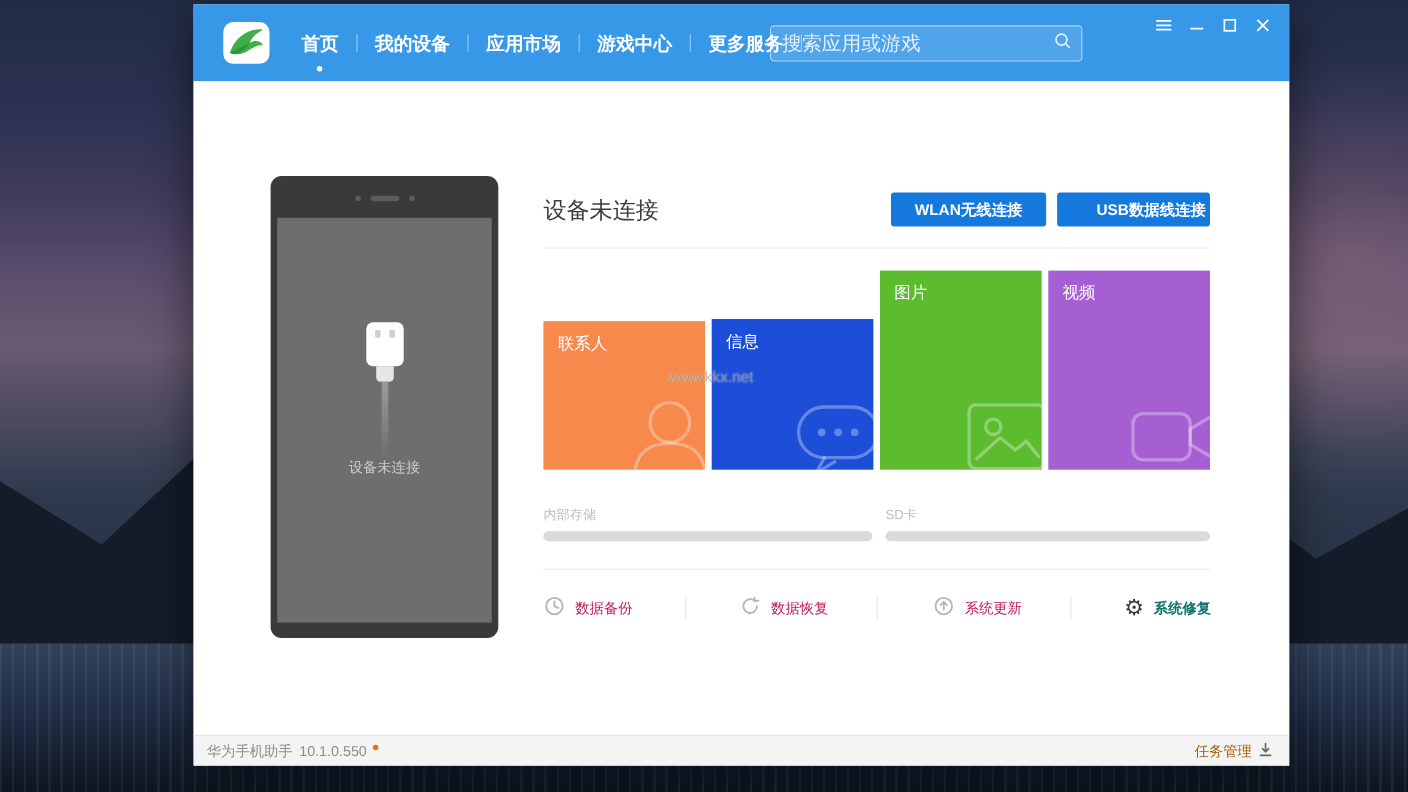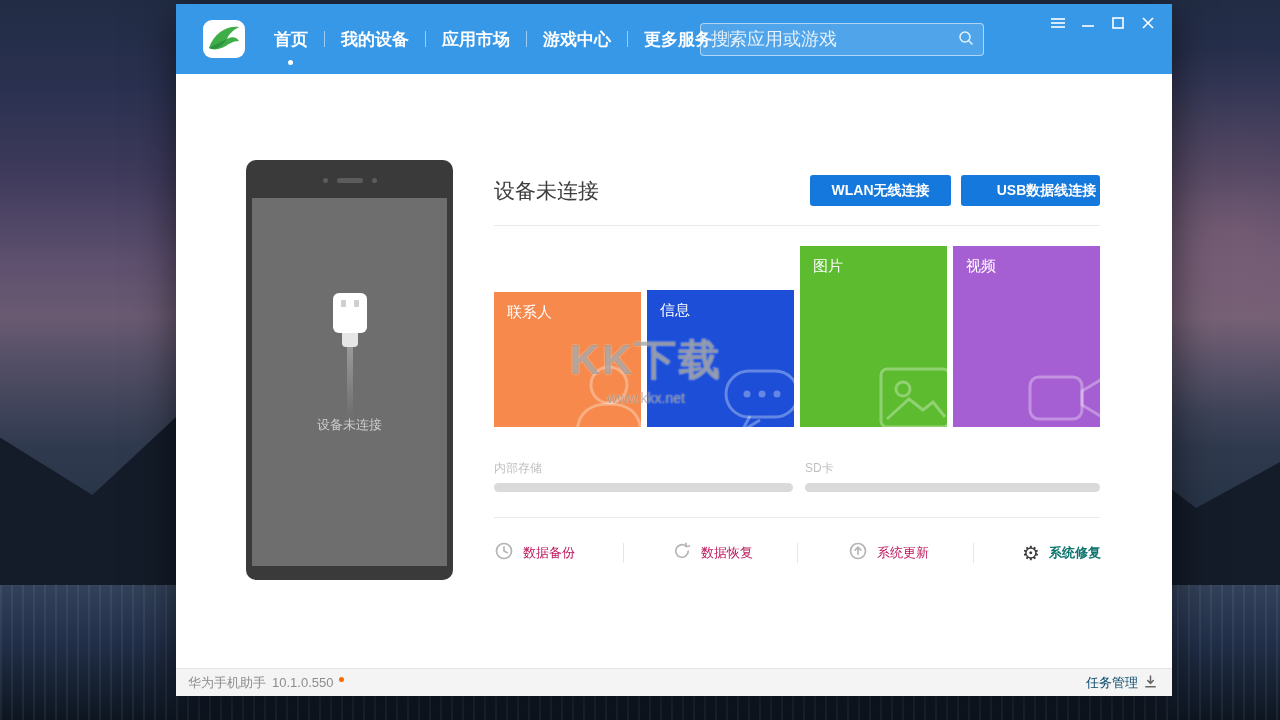--- a/index.html
+++ b/index.html
@@ -114,21 +114,21 @@
   .f-sep { position:absolute; top:469px; width:1px; height:20px; background:#e6e6e6; }
   .fs-0 { left:447px; } .fs-1 { left:621px; } .fs-2 { left:797px; }
   .gear-glyph { font-size:20px; color:#3a3a3a; line-height:1; }
 
   
   .footerbar { position:absolute; left:0; bottom:0; width:100%; height:28px; background:#f4f4f4;
     border-top:1px solid #e4e4e4; display:flex; align-items:center; justify-content:space-between;
     padding:0 14px 0 12px; }
   .footer-left { display:flex; align-items:center; gap:6px; font-size:13px; color:#8c8c8c; }
   .ver-dot { width:5px; height:5px; border-radius:50%; background:#ff6a00; margin-top:-6px; }
-  .task-mgr { display:flex; align-items:center; gap:5px; font-size:13px; color:#0c4a6e; cursor:pointer; }
+  .task-mgr { display:flex; align-items:center; gap:5px; font-size:13px; color:#a16207; cursor:pointer; }
 </style>
 </head>
 <body>
 
 <div class="desktop">
   <div class="bg-mountain left"></div>
   <div class="bg-mountain right"></div>
   <div class="bg-water"></div>
 
   <div class="window">
@@ -264,21 +264,20 @@
           <span class="tile-art">
             <svg width="100" height="100" viewBox="0 0 100 100" fill="none" stroke="rgba(255,255,255,0.32)" stroke-width="3">
               <rect x="12" y="30" width="52" height="42" rx="9"></rect>
               <path d="M64 44 L84 32 L84 70 L64 58 Z"></path>
             </svg>
           </span>
         </div>
       </div>
 
       <div class="watermark">
-        <div class="wm-title">KK下载</div>
         <div class="wm-url">www.kkx.net</div>
       </div>
 
       <div class="storage-label sl-0">内部存储</div>
       <div class="storage-label sl-1">SD卡</div>
       <div class="storage-bar sb-0">
         <div class="storage-fill" style="width:0%"></div>
       </div>
       <div class="storage-bar sb-1">
         <div class="storage-fill" style="width:0%"></div>

